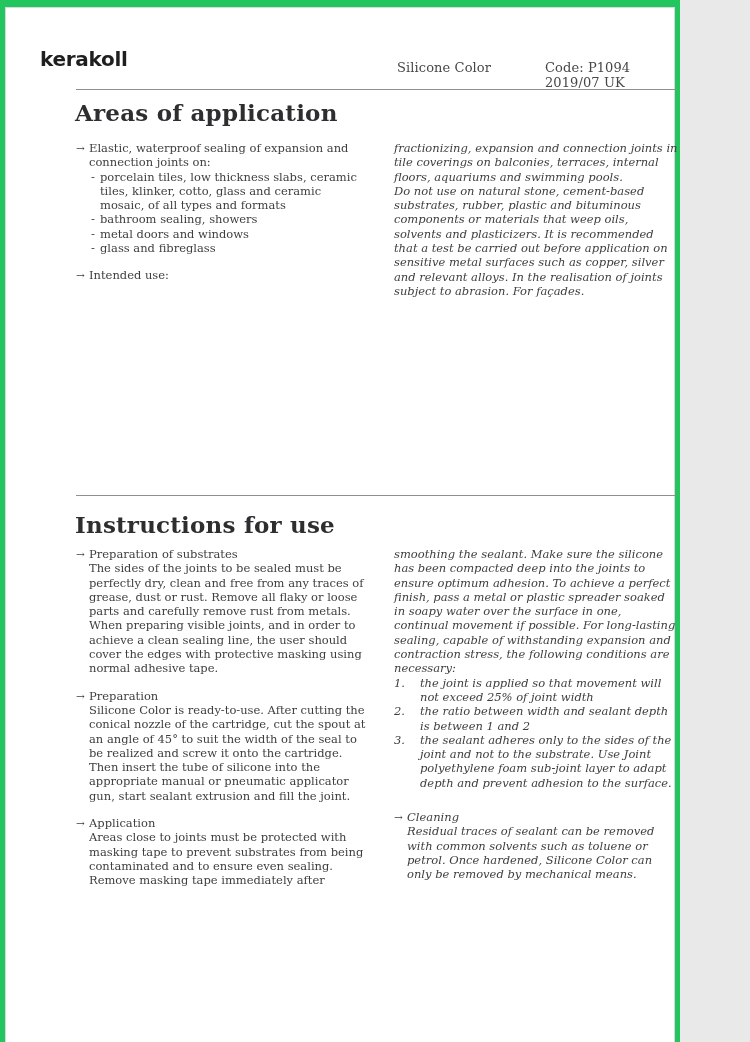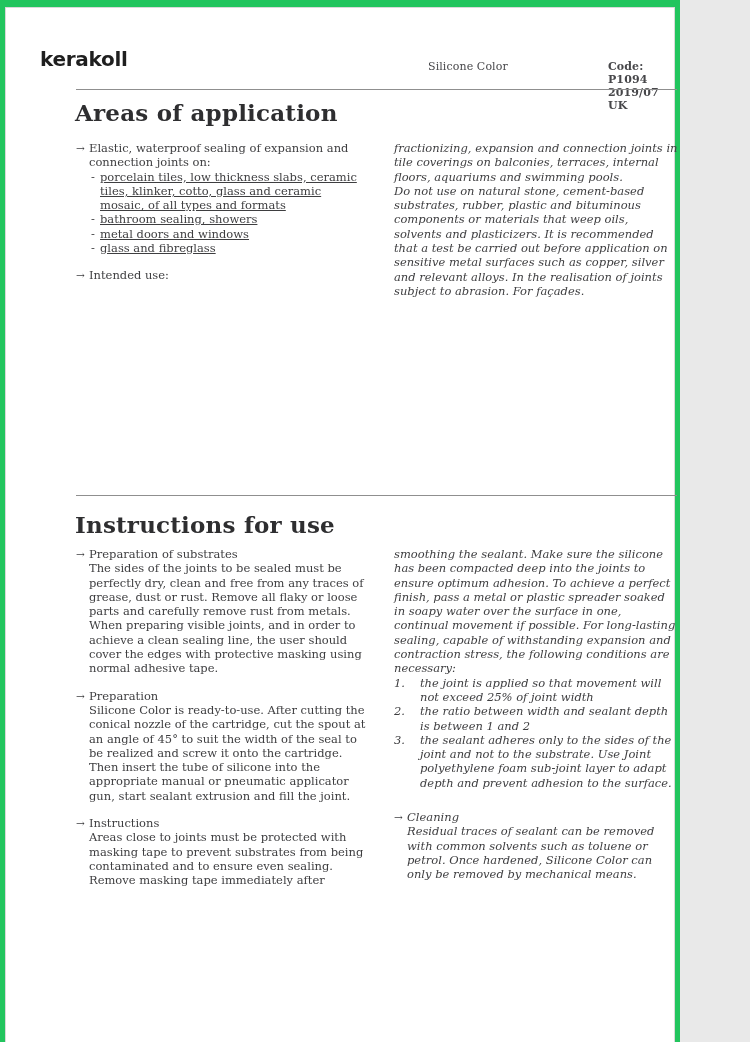--- a/index.html
+++ b/index.html
@@ -14,26 +14,25 @@
     background:#ffffff; border:1px solid #d9d9d9; border-bottom:none;
     box-sizing:border-box;
   }
   
   .logo {
     position:absolute; left:34px; top:39px;
     font-family:"DejaVu Sans", sans-serif; font-weight:700;
     font-size:20px; letter-spacing:-0.3px; color:#1f1f1f;
   }
   .h-small {
-    position:absolute; top:52px; font-size:11px; color:#47474a;
+    position:absolute; top:52px; font-size:13px; color:#47474a;
     letter-spacing:0.1px;
-    margin-left:31px;
   }
   .h-product { left:391px; }
-  .h-code   { left:571px;font-weight:bold; }
+  .h-code   { left:539px; }
   .rule {
     position:absolute; left:70px; width:601px; height:1px;
     background:#8f8f8f;
   }
   .rule-1 { top:81px; }
   .rule-2 { top:487px; }
   .sec-title {
     position:absolute; left:69px; margin:0;
     font-family:"DejaVu Serif", serif; font-weight:700;
     font-size:23px; line-height:1.2; color:#2e2e30; letter-spacing:0.2px;
@@ -50,21 +49,21 @@
   .col-right { left:388px; width:285px;font-style:italic; }
   .top-s1 { top:133px; }
   .top-s2 { top:539px; }
   .mt    { margin-top:13px; }
   .mt-lg { margin-top:20px; }
   .bullet { display:flex; }
   .marker { width:13px; flex:none; font-size:10.5px; }
   .bc { flex:1; min-width:0; }
   .sub { display:flex; margin-left:2px; }
   .sub .dash { width:9px; flex:none; }
-  .sub .st { flex:1; min-width:0;text-decoration:underline; }
+  .sub .st { flex:1; min-width:0; }
   .numitem { display:flex; }
   .numitem .num { width:26px; flex:none; }
   .numitem .nt { flex:1; min-width:0; }
 </style>
 </head>
 <body>
 
 <div class="canvas">
   <div class="page">
 
@@ -128,21 +127,21 @@
         <span class="marker">→</span>
         <div class="bc">
           <div>Preparation</div>
           <div>Silicone Color is ready-to-use. After cutting the conical nozzle of the cartridge, cut the spout at an angle of 45° to suit the width of the seal to be realized and screw it onto the cartridge. Then insert the tube of silicone into the appropriate manual or pneumatic applicator gun, start sealant extrusion and fill the joint.</div>
         </div>
       </div>
 
       <div class="bullet mt">
         <span class="marker">→</span>
         <div class="bc">
-          <div>Instructions</div>
+          <div>Application</div>
           <div>Areas close to joints must be protected with masking tape to prevent substrates from being contaminated and to ensure even sealing. Remove masking tape immediately after</div>
         </div>
       </div>
     </div>
 
     <div class="col col-right top-s2">
       <p>smoothing the sealant. Make sure the silicone has been compacted deep into the joints to ensure optimum adhesion. To achieve a perfect finish, pass a metal or plastic spreader soaked in soapy water over the surface in one, continual movement if possible. For long-lasting sealing, capable of withstanding expansion and contraction stress, the following conditions are necessary:</p>
 
       <div class="numitem">
         <span class="num">1.</span>

